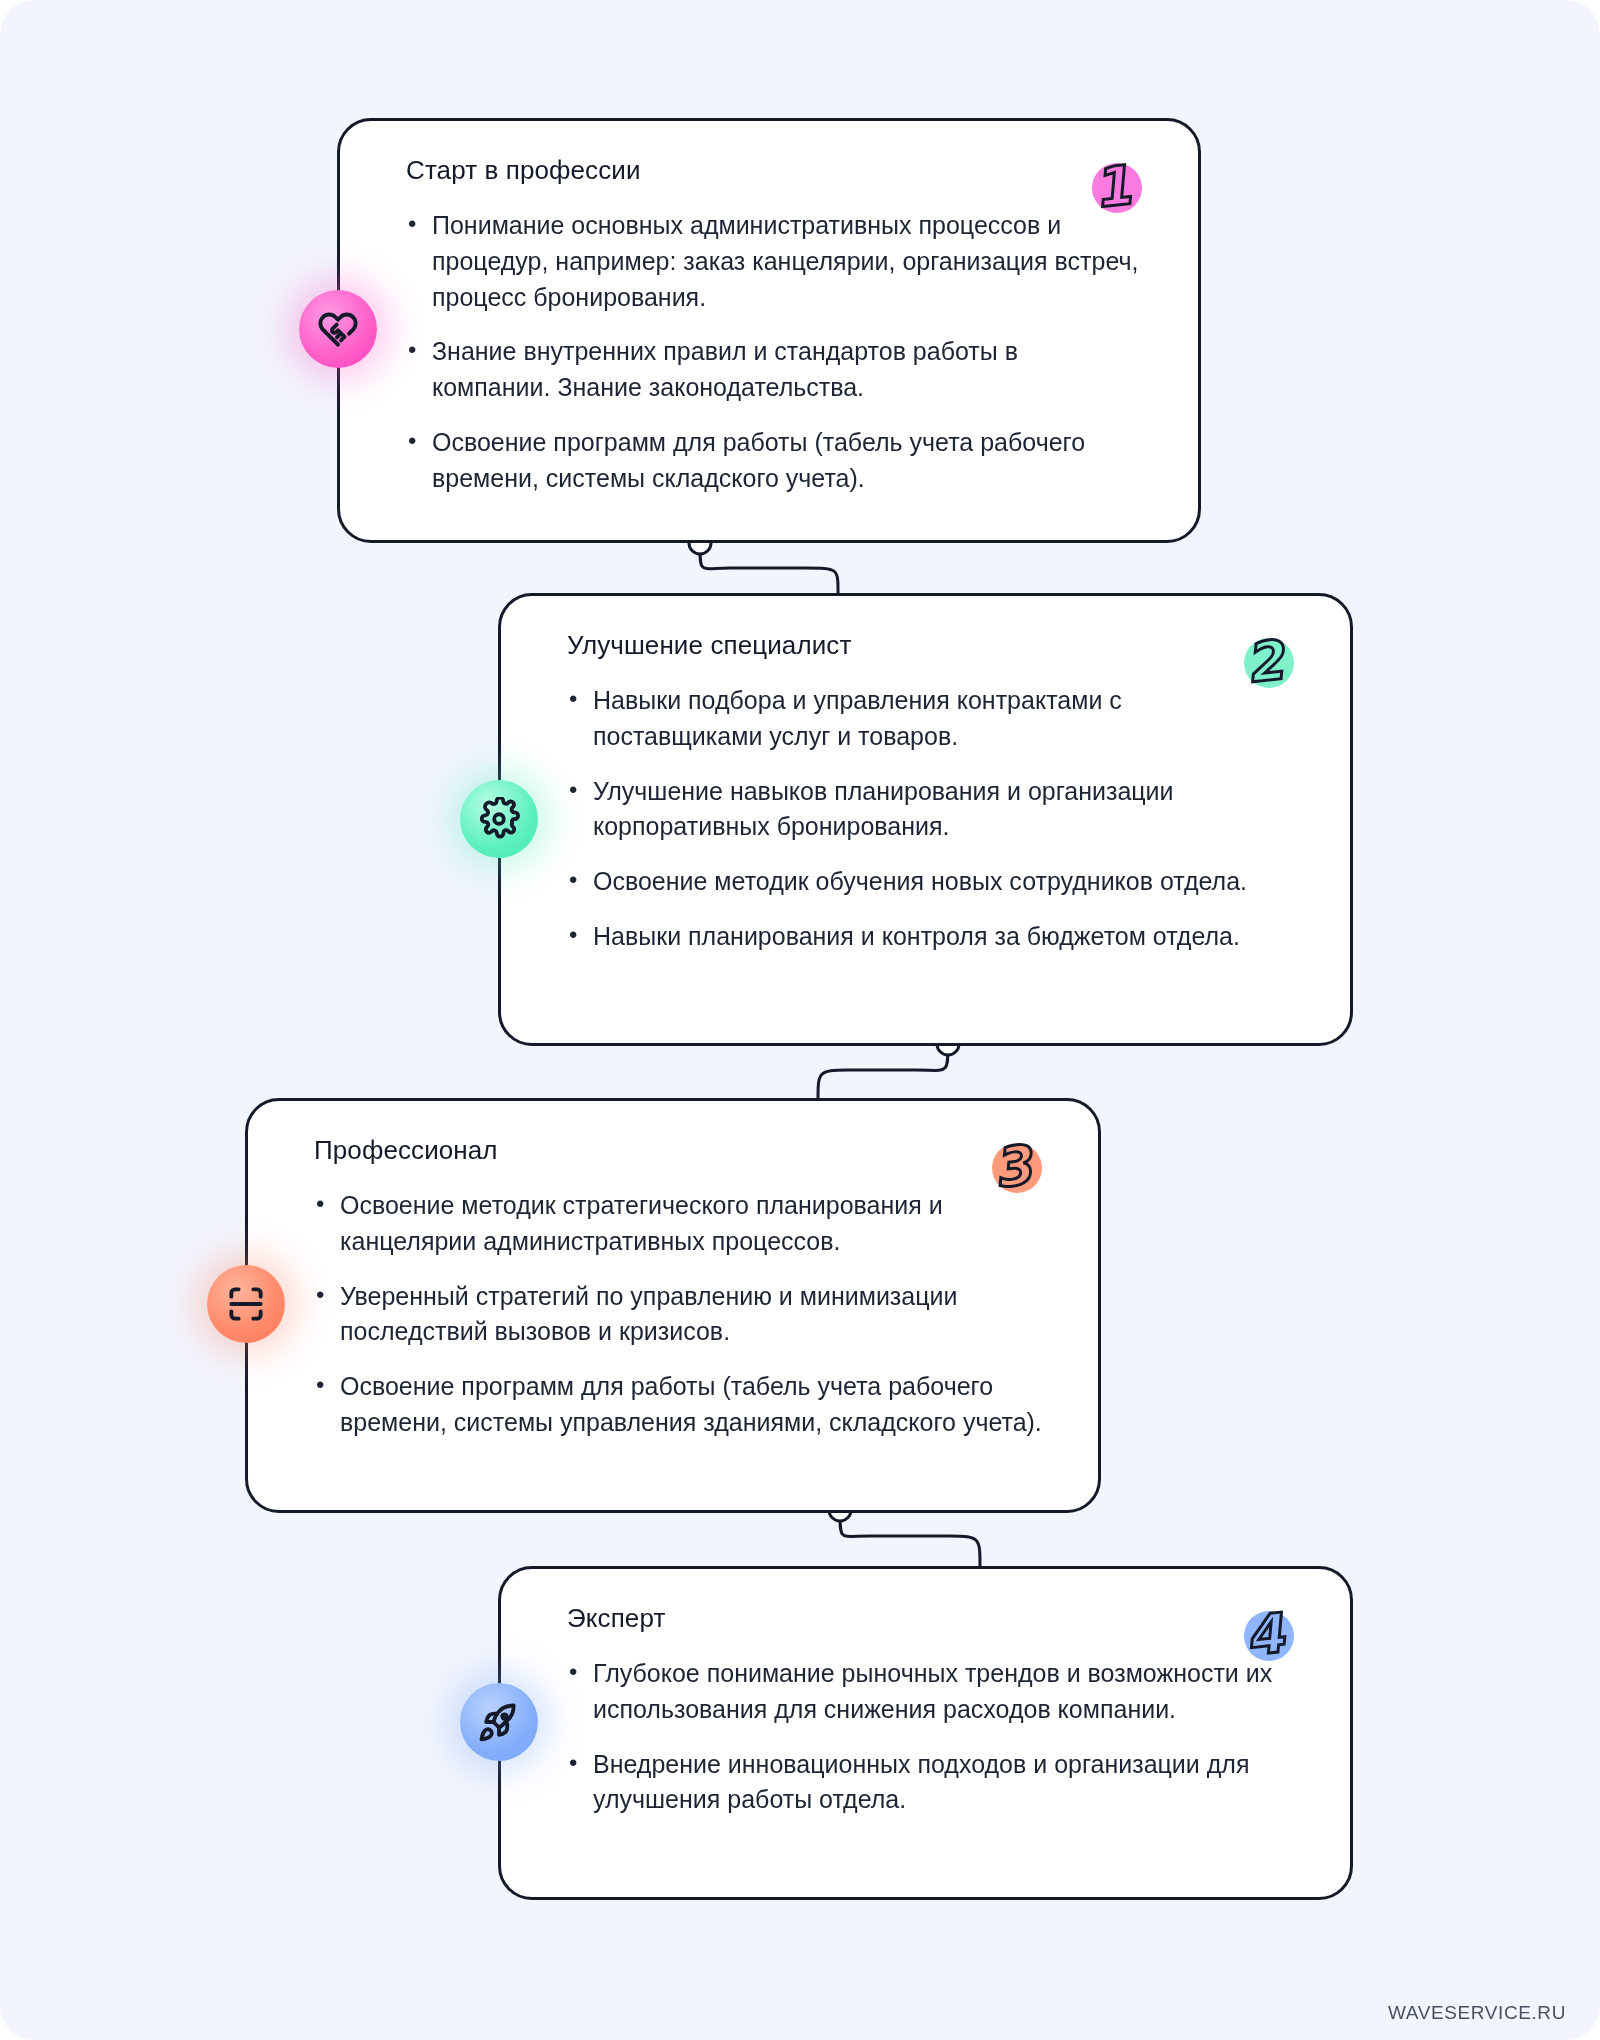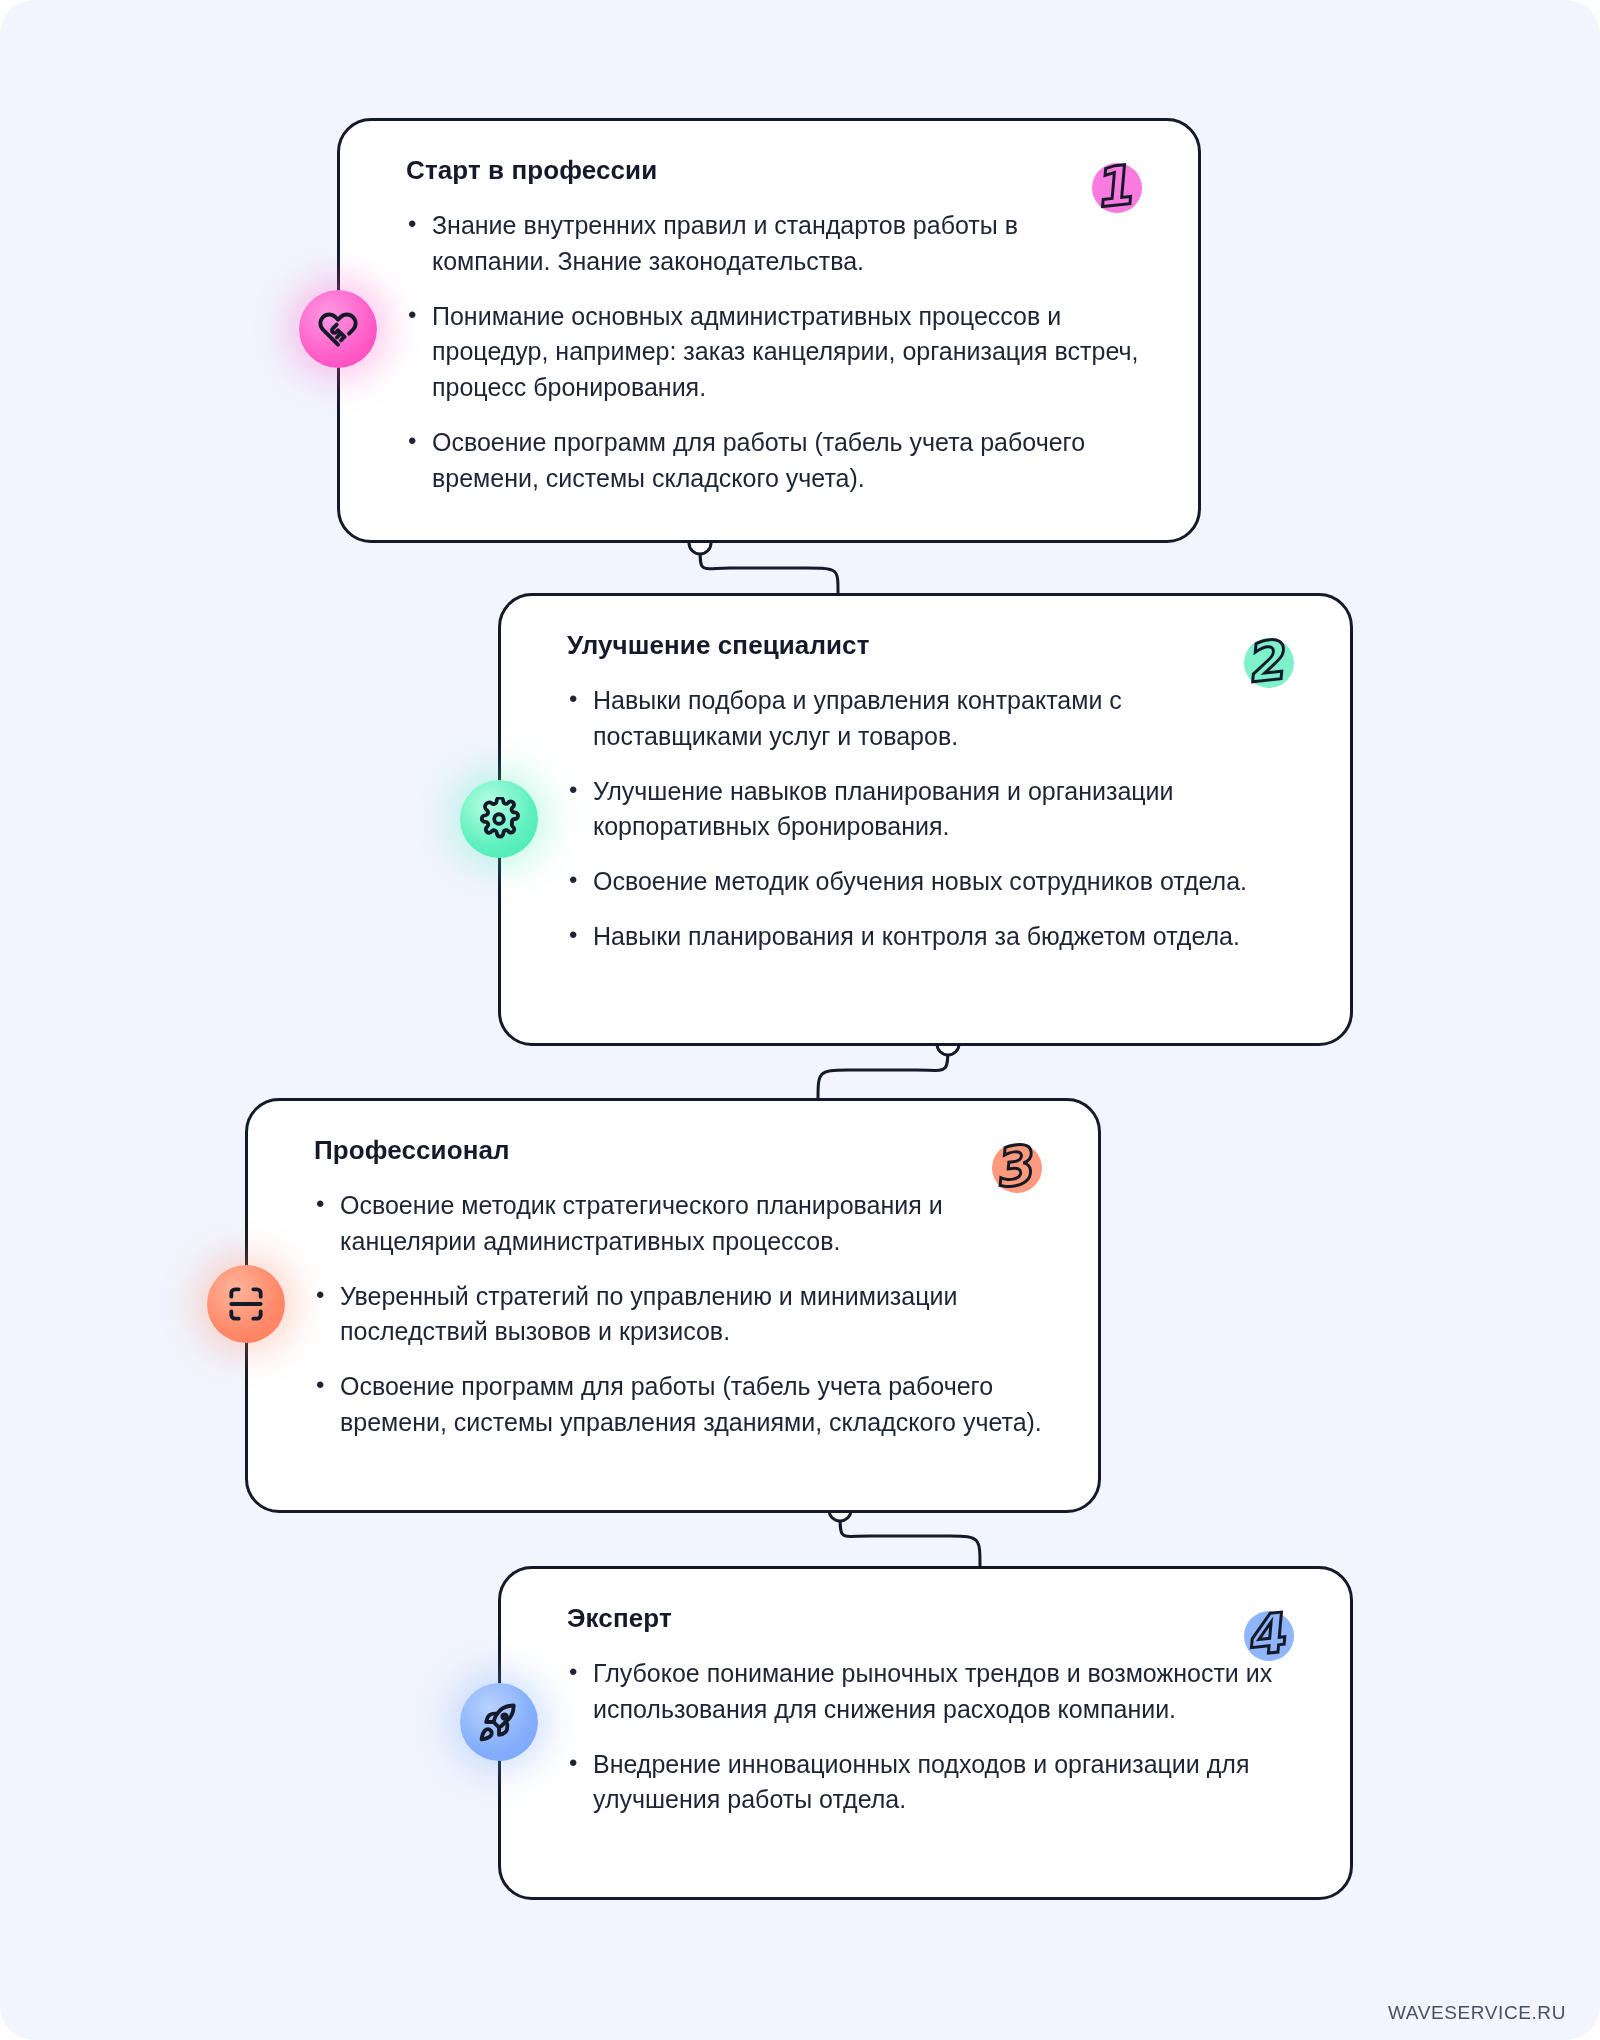--- a/index.html
+++ b/index.html
@@ -48,21 +48,21 @@
     border-radius: 34px;
     z-index: 2;
   }
 
   .card-inner {
     padding: 34px 56px 34px 66px;
   }
 
   .card-title {
     font-size: 26px;
-    font-weight: 700;
+    font-weight: 400;
     color: #141a29;
     letter-spacing: .1px;
     margin-bottom: 22px;
   }
 
   .bullets {
     list-style: none;
   }
 
   .bullets li {
@@ -180,22 +180,22 @@
   </svg>
 
   <div class="card" style="left:337px; top:118px; width:864px; height:425px;">
     <div class="num-badge">
       <div class="num-blob" style="background:#fb7ae0;"></div>
       <div class="num-glyph">1</div>
     </div>
     <div class="card-inner">
       <div class="card-title">Старт в профессии</div>
       <ul class="bullets">
+        <li>Понимание основных административных процессов и процедур, например: заказ канцелярии, организация встреч, процесс бронирования.</li>
         <li>Знание внутренних правил и стандартов работы в компании. Знание законодательства.</li>
-        <li>Понимание основных административных процессов и процедур, например: заказ канцелярии, организация встреч, процесс бронирования.</li>
         <li>Освоение программ для работы (табель учета рабочего времени, системы складского учета).</li>
       </ul>
     </div>
   </div>
   <div class="icon-bubble glow-pink" style="left:299px; top:290px;">
     <svg viewBox="0 0 24 24">
       <path d="M12 20.5 3.8 12.3a4.8 4.8 0 0 1 0-6.8 4.8 4.8 0 0 1 6.8 0l1.4 1.4 1.4-1.4a4.8 4.8 0 0 1 6.8 0 4.8 4.8 0 0 1 0 6.8l-2.2 2.2"></path>
       <path d="M11.3 9.6 9.1 11.8a1.3 1.3 0 0 0 0 1.9 1.3 1.3 0 0 0 1.9 0l1-1 3.6 3.6"></path>
       <path d="m12.9 15.1-1.5 1.5"></path>
       <path d="m14.8 17-1.2 1.2"></path>

